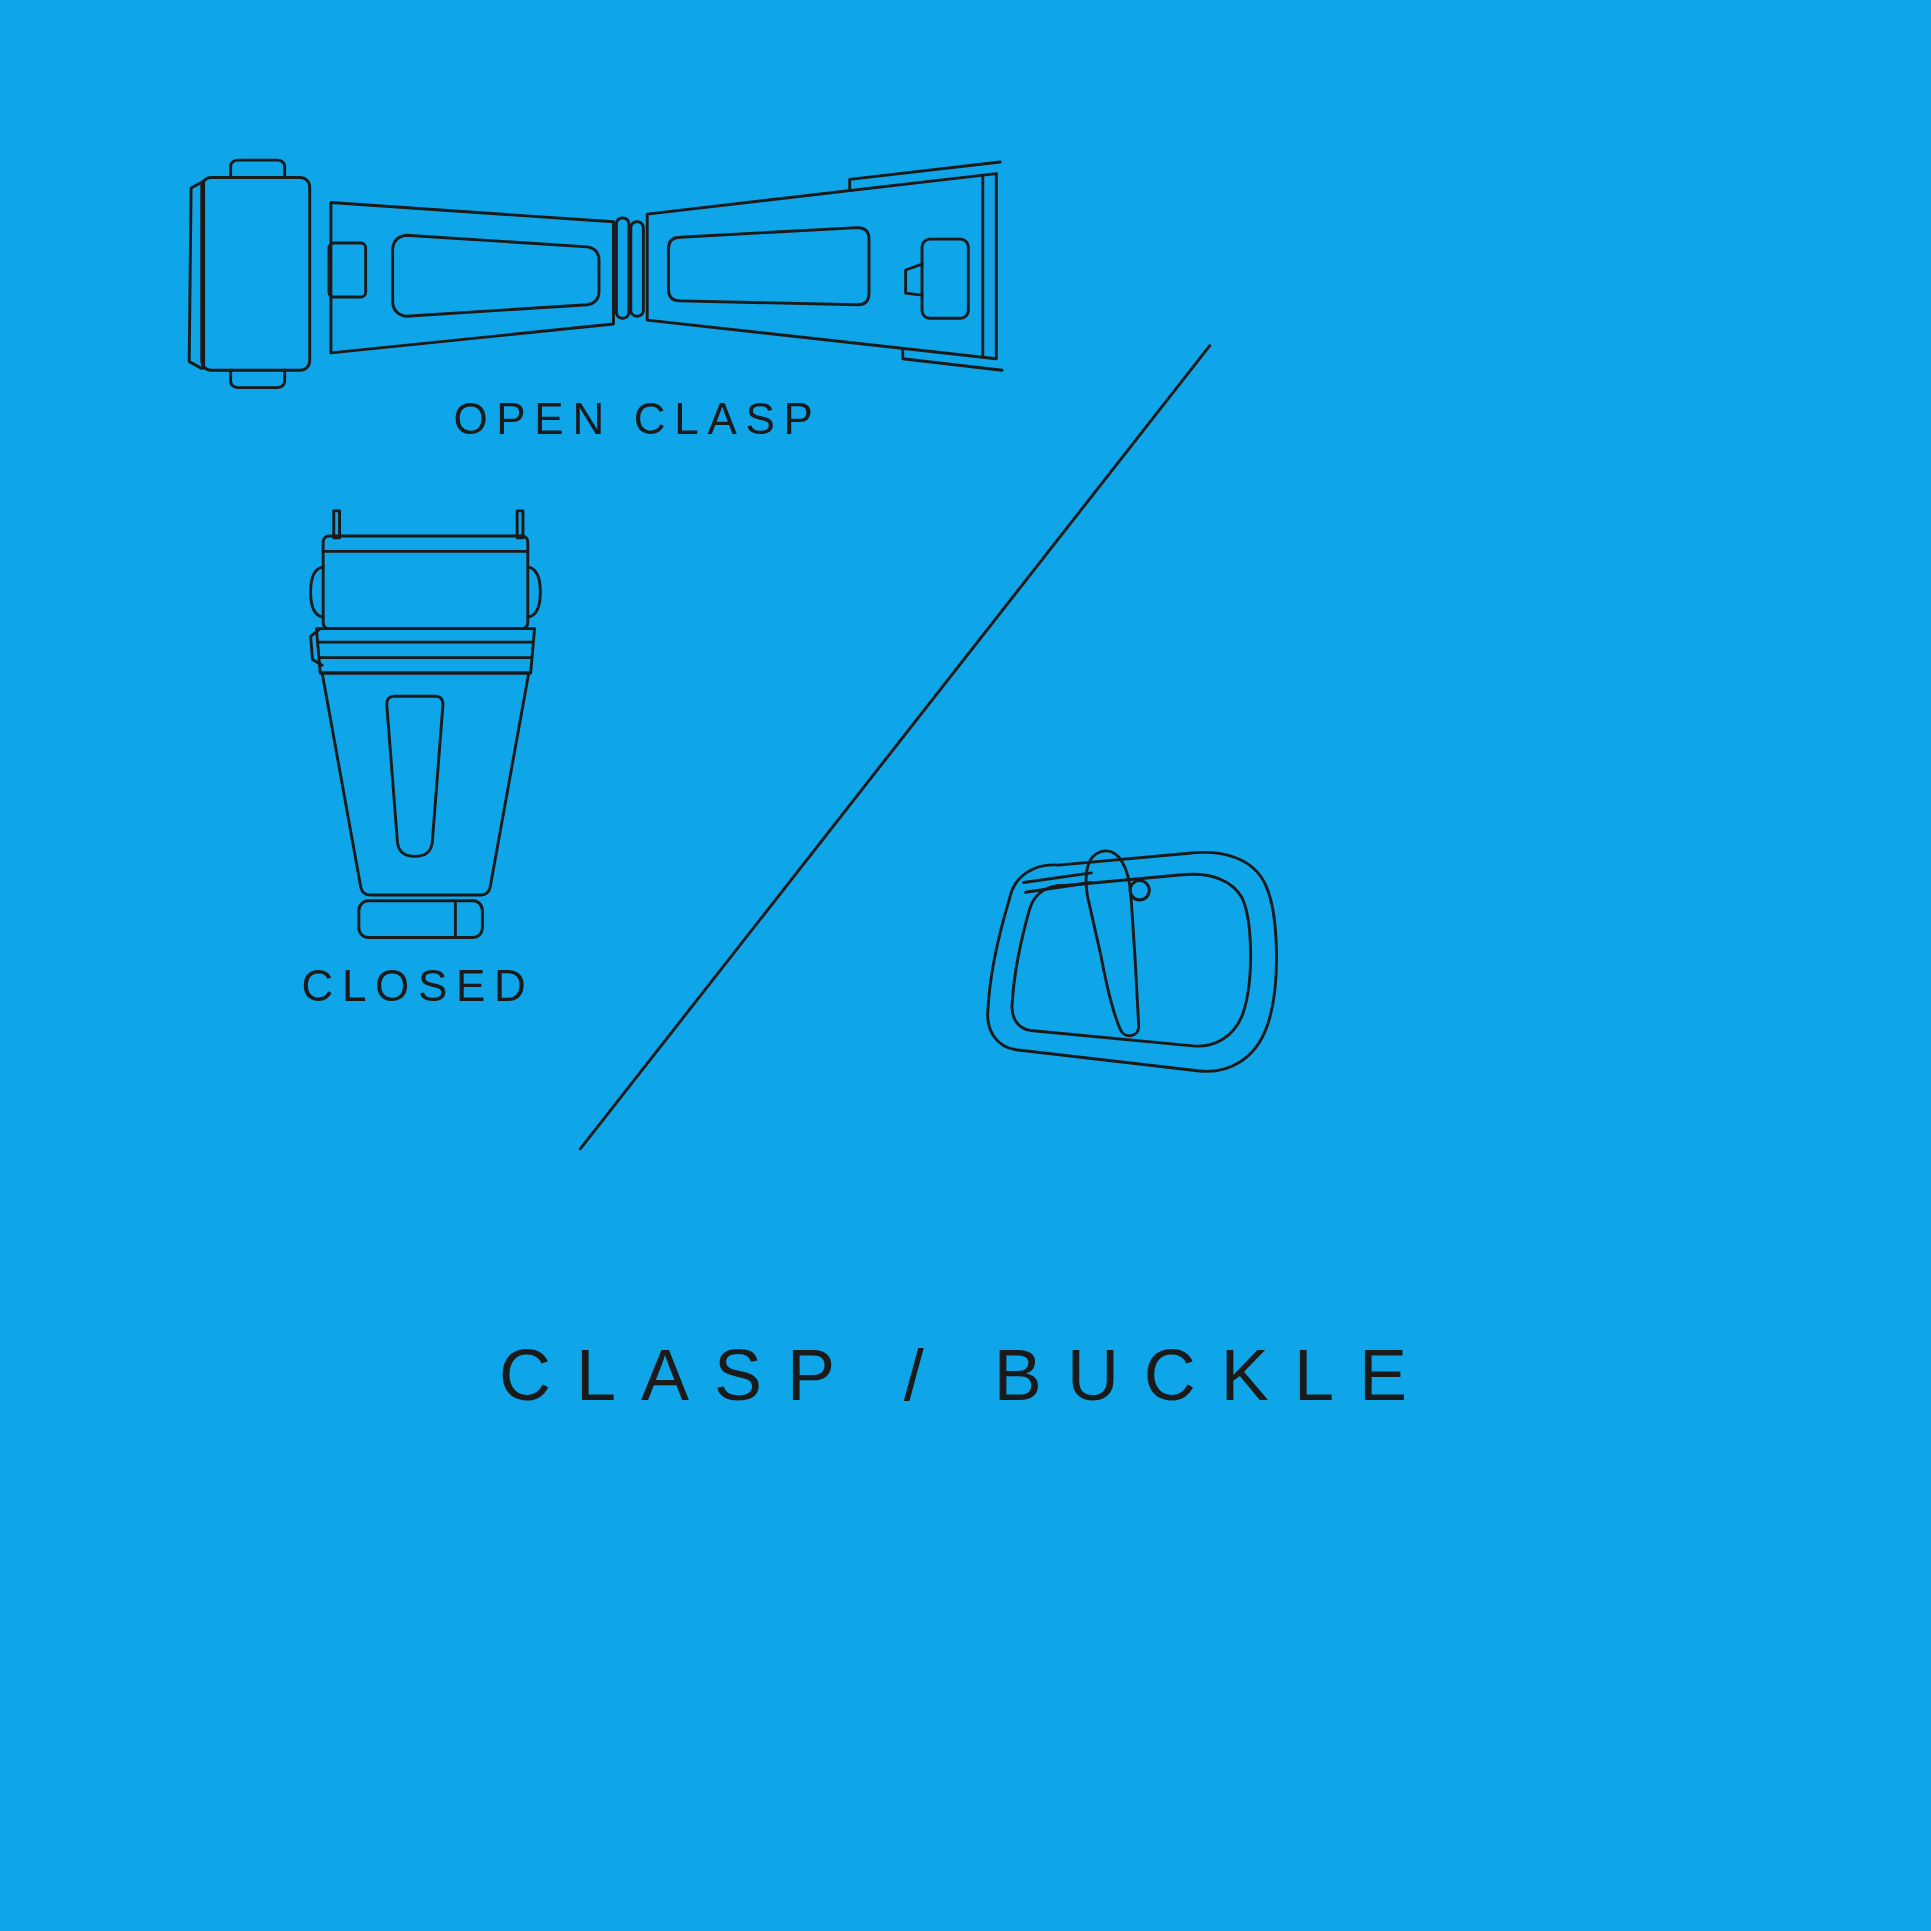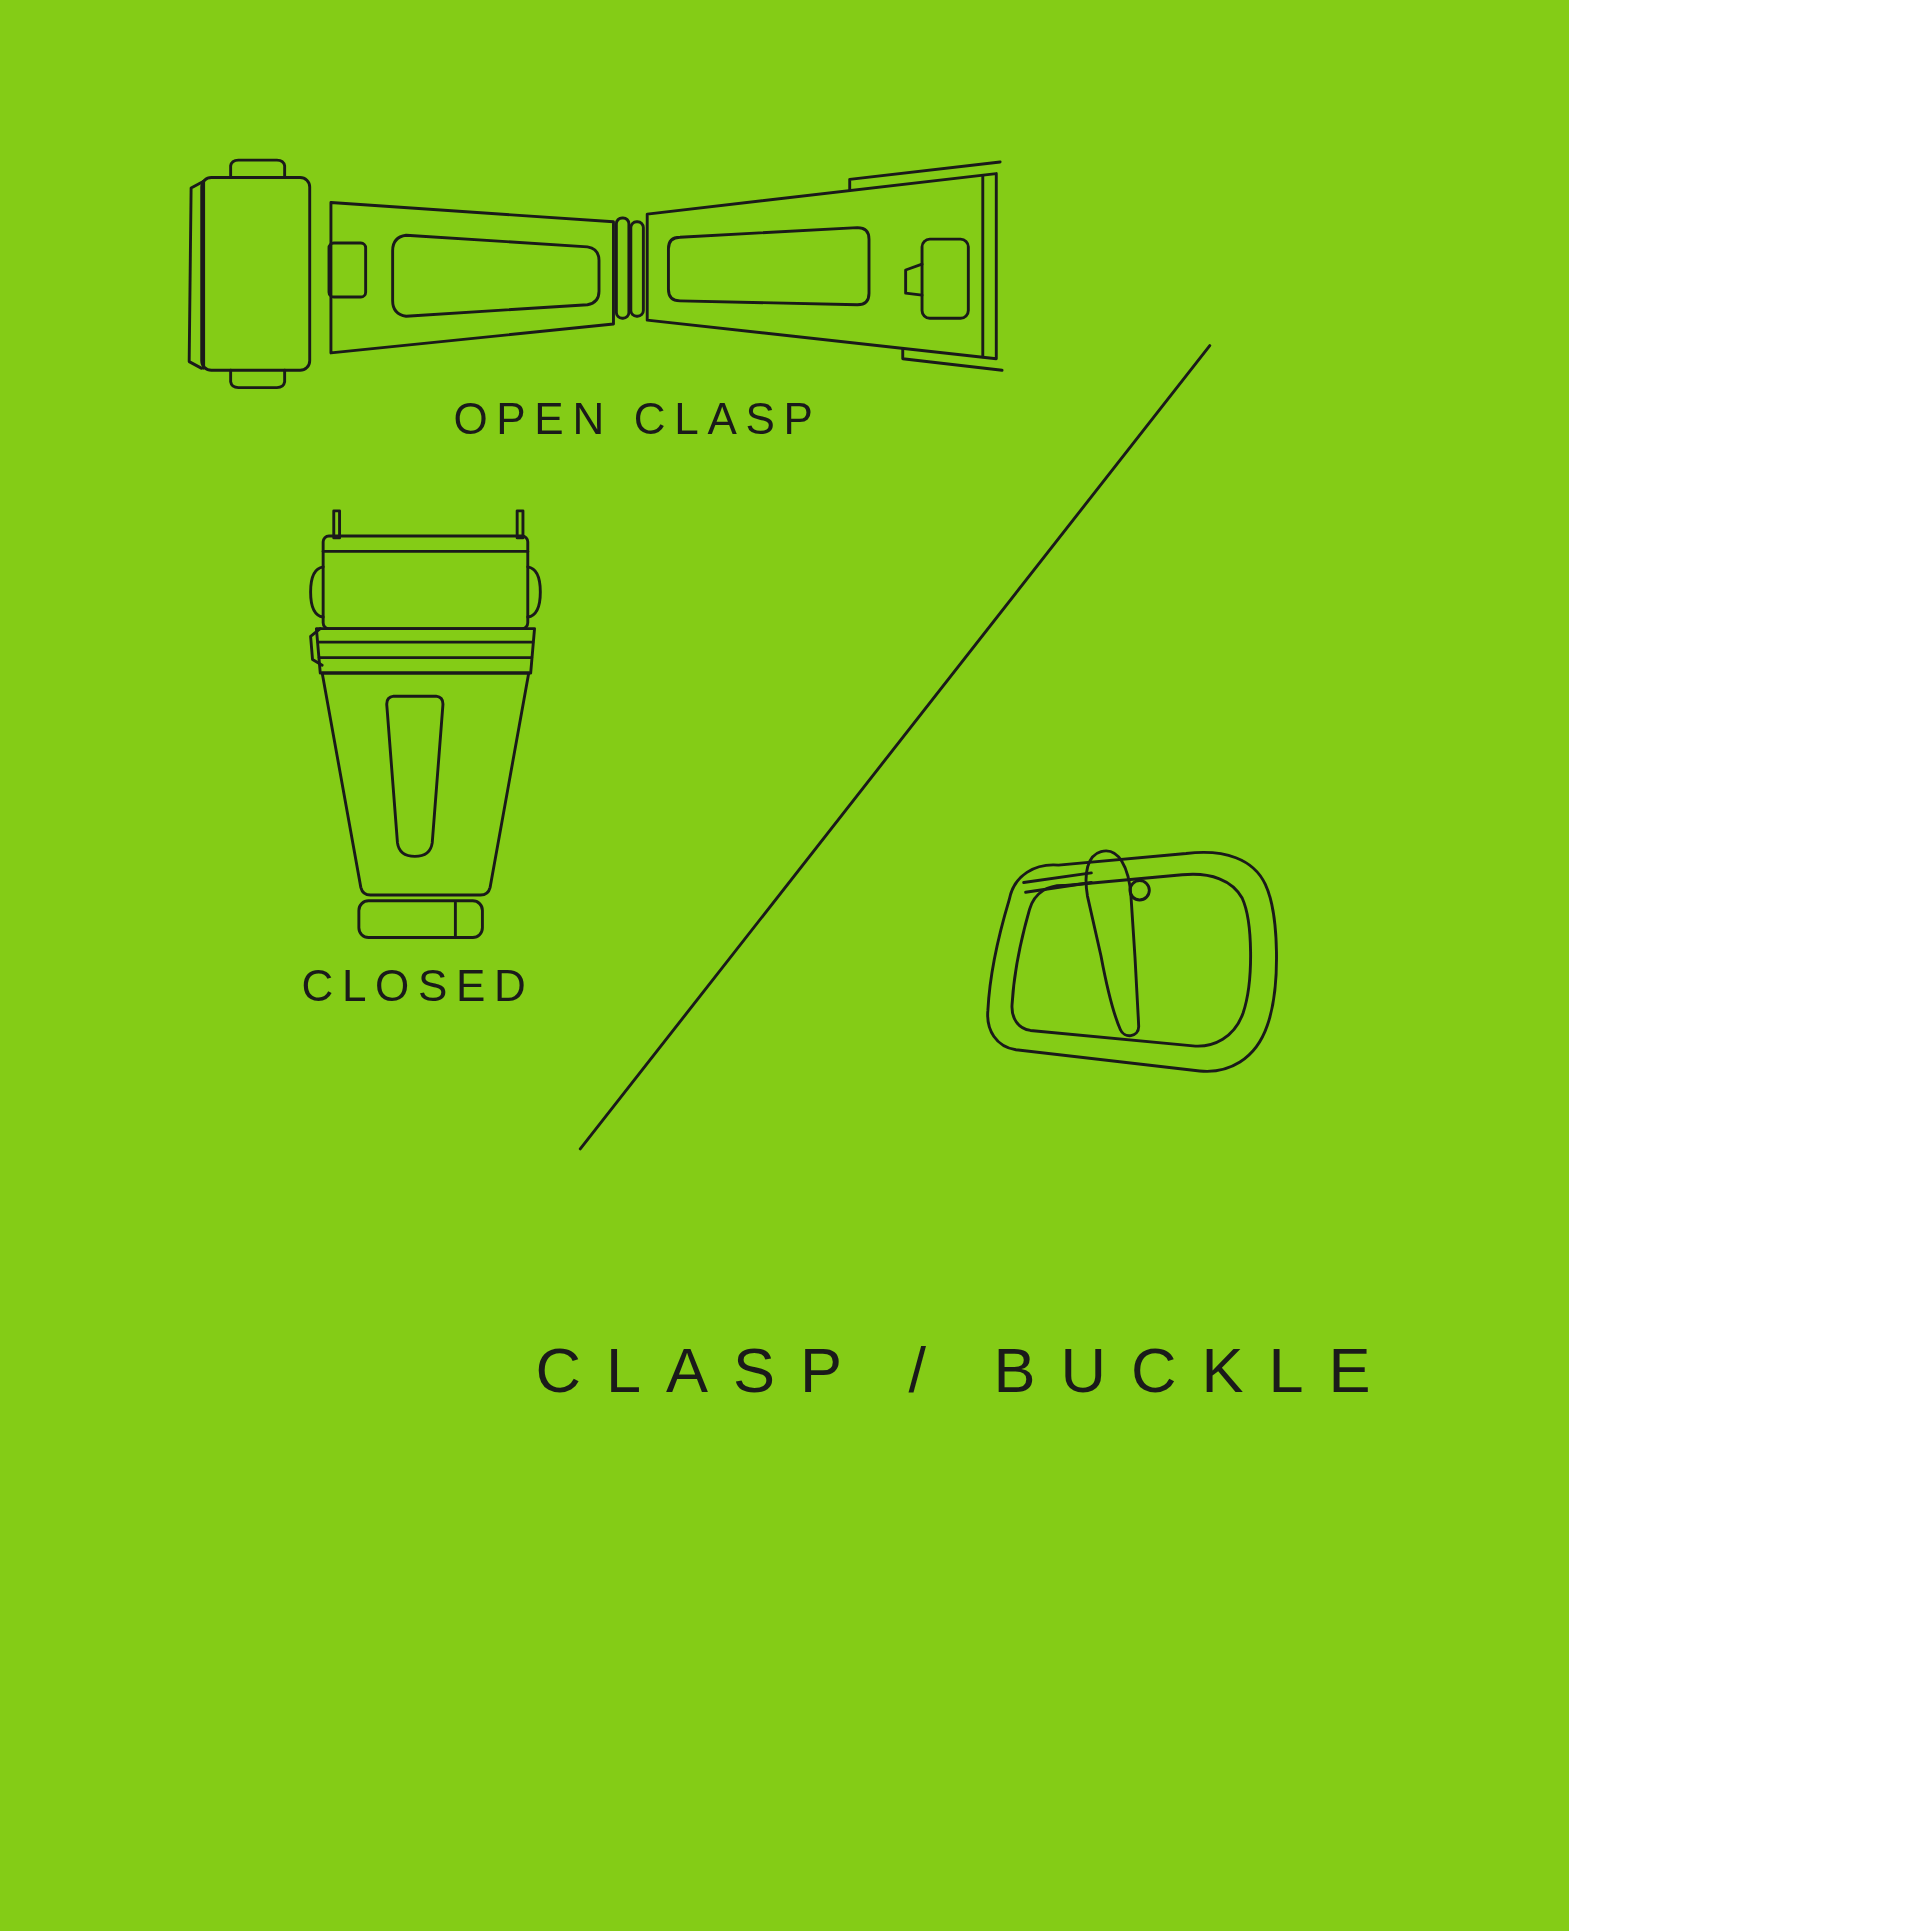--- a/index.html
+++ b/index.html
@@ -3,23 +3,23 @@
 <meta charset="utf-8">
 <style>
   html, body {
     margin: 0;
     padding: 0;
     background: #ffffff;
     font-family: "Liberation Sans", sans-serif;
   }
   #canvas {
     position: relative;
-    width: 1569px;
+    width: 1931px;
     height: 1931px;
-    background: #84cc16;
+    background: #0ea5e9;
     overflow: hidden;
   }
   .art {
     position: absolute;
   }
   .art path, .art rect, .art line, .art circle {
     fill: none;
     stroke: #1a1a1a;
     stroke-width: 3;
     stroke-linecap: round;
@@ -33,21 +33,21 @@
     letter-spacing: 8.7px;
     text-align: center;
     white-space: nowrap;
   }
   .title {
     position: absolute;
     left: 0;
     width: 1931px;
     top: 1334px;
     color: #1a1a1a;
-    font-size: 63px;
+    font-size: 72px;
     font-weight: 500;
     letter-spacing: 25px;
     text-align: center;
     white-space: nowrap;
   }
 </style>
 </head>
 <body>
 
 <div id="canvas">

